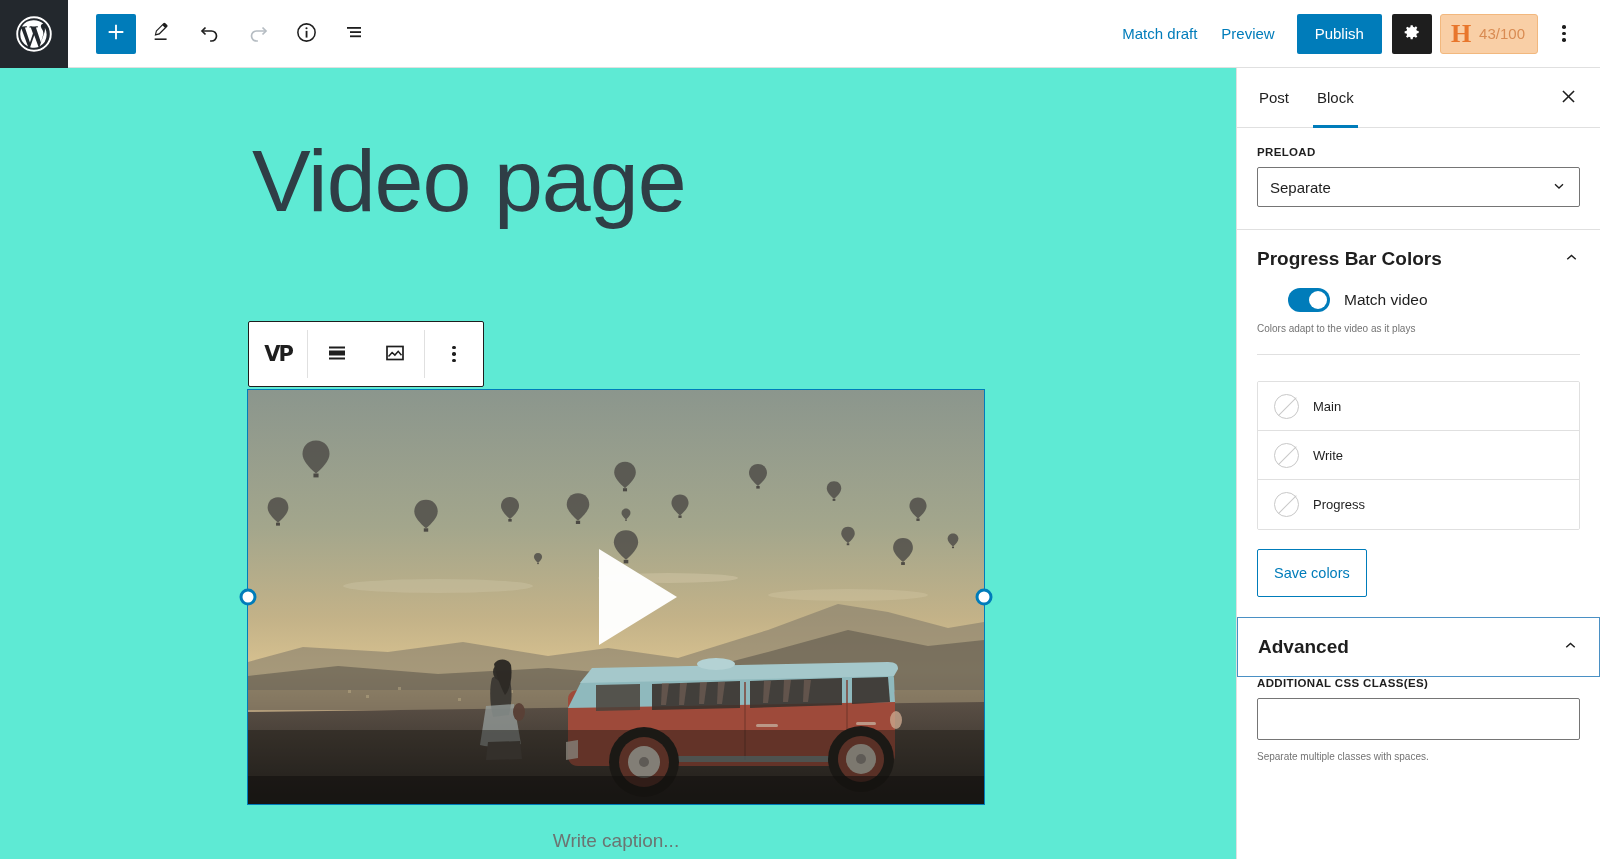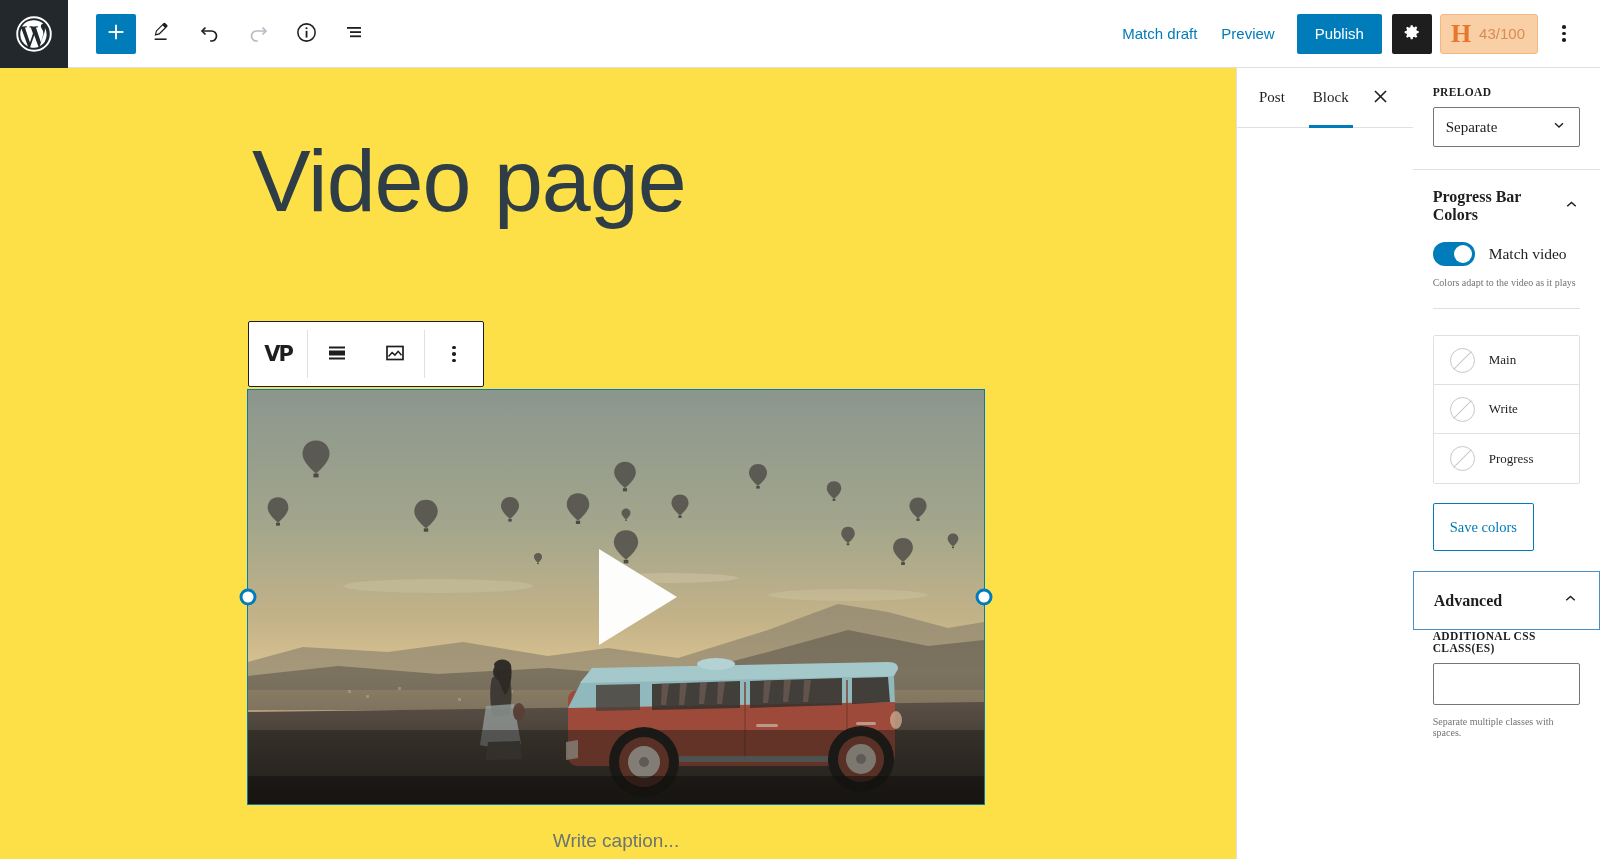--- a/index.html
+++ b/index.html
@@ -80,21 +80,21 @@
     display: flex; align-items: center; justify-content: center;
   }
   .dots-v { display: flex; flex-direction: column; gap: 3px; align-items: center; }
   .dots-v i { width: 3.5px; height: 3.5px; border-radius: 50%; background: #1e1e1e; display: block; }
 
   
   .body-wrap { flex: 1; display: flex; min-height: 0; }
 
   
   .canvas {
-    flex: 1; background: #fde047;
+    flex: 1; background: #5eead4;
     position: relative; overflow: hidden;
   }
   .post-title {
     font-size: 88px; font-weight: 400;
     color: #2f3e46; letter-spacing: -1px;
     margin: 67px 0 0 252px; line-height: 1.05;
   }
 
   
   .block-toolbar {
@@ -143,23 +143,22 @@
     position: absolute; left: 248px; top: 762px; width: 736px;
     text-align: center; font-size: 19px; color: #6b7572;
     cursor: text;
   }
 
   
   .sidebar {
     width: 364px; flex: 0 0 364px;
     background: #fff;
     border-left: 1px solid #e0e0e0;
-    display: flex; flex-direction: row;
+    display: flex; flex-direction: column;
     overflow: hidden;
-    font-family: Liberation Serif, serif;
   }
   .sb-tabs {
     height: 60px; flex: 0 0 60px;
     display: flex; align-items: stretch;
     border-bottom: 1px solid #e0e0e0;
     padding-left: 8px; position: relative;
   }
   .sb-tab {
     background: none; border: none; cursor: pointer;
     font-size: 15px; color: #1e1e1e; padding: 0 14px;
@@ -189,24 +188,24 @@
     background: #fff;
     display: flex; align-items: center; justify-content: space-between;
     padding: 0 12px; cursor: pointer;
     font-size: 15px; color: #1e1e1e;
   }
 
   .panel-head {
     display: flex; align-items: center; justify-content: space-between;
     padding: 18px 20px; cursor: pointer;
   }
-  .panel-title { font-size: 16px; font-weight: 600; color: #1e1e1e; }
+  .panel-title { font-size: 19px; font-weight: 600; color: #1e1e1e; }
   .panel-body { padding: 0 20px 20px; }
 
-  .toggle-row { display: flex; align-items: center; gap: 14px; }
+  .toggle-row { display: flex; align-items: center; gap: 14px; margin-left: 31px; }
   .toggle {
     width: 42px; height: 24px; border-radius: 12px;
     background: #007cba; position: relative; cursor: pointer; flex: 0 0 42px;
   }
   .toggle .knob {
     position: absolute; top: 3px; left: 21px;
     width: 18px; height: 18px; border-radius: 50%; background: #fff;
   }
   .toggle-label { font-size: 15.5px; color: #1e1e1e; }
   .help-text { font-size: 10px; color: #737373; margin-top: 11px; }

